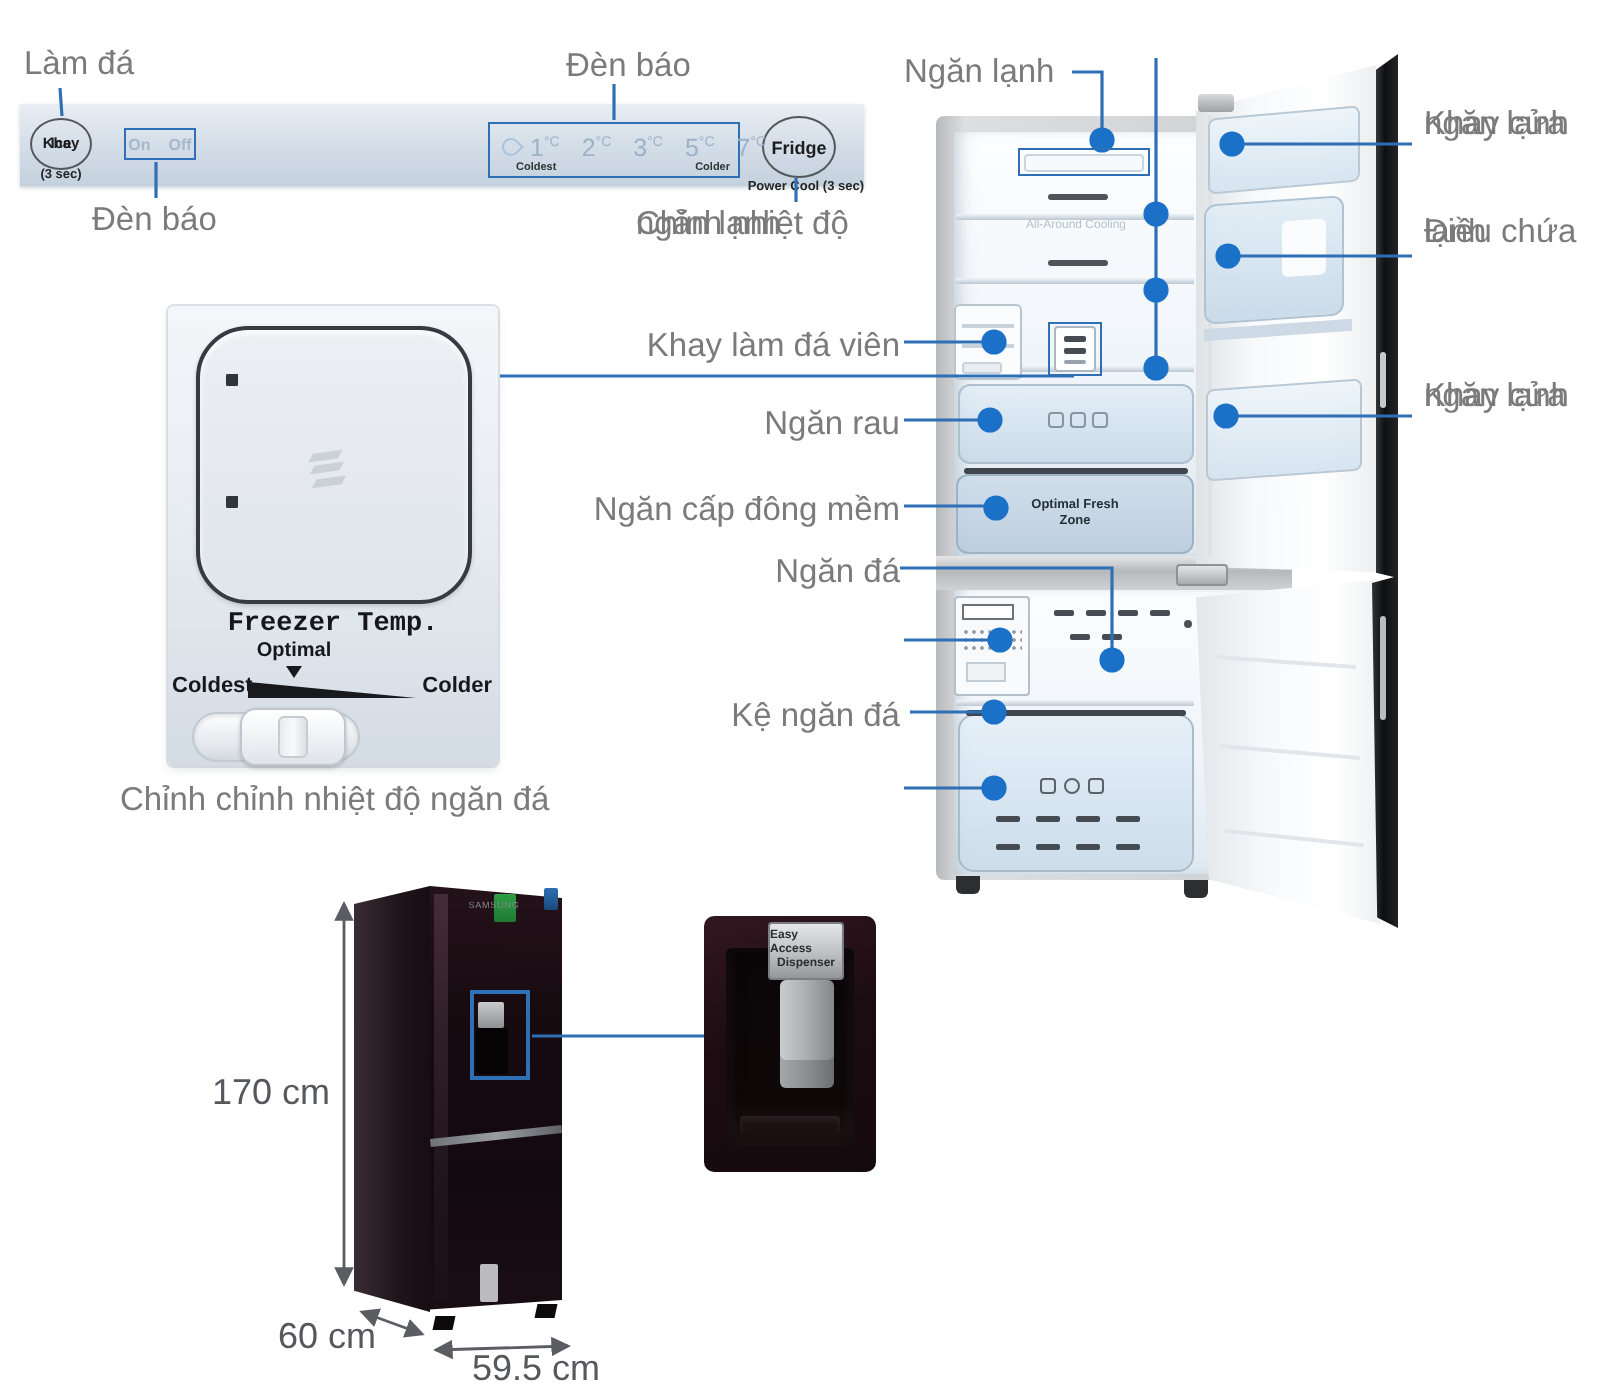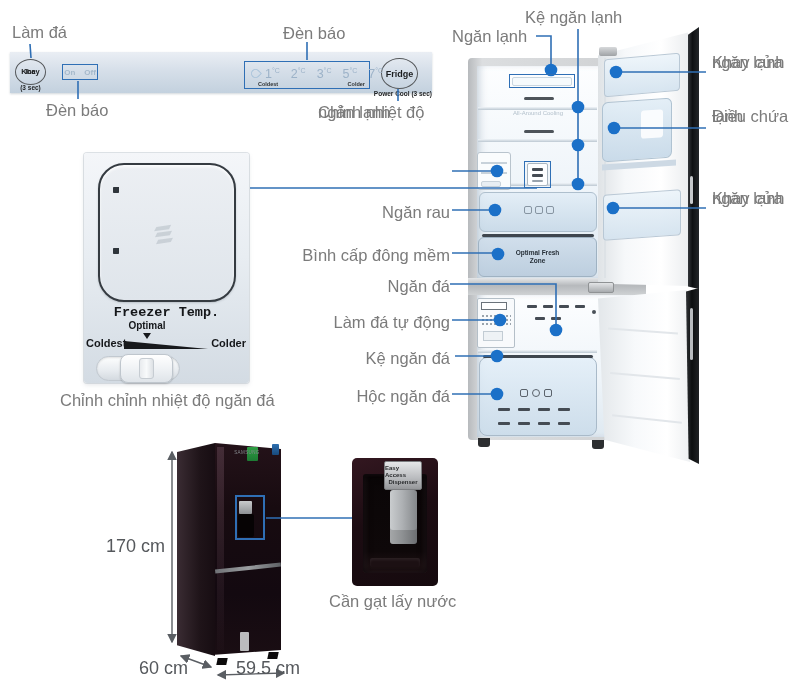--- a/index.html
+++ b/index.html
@@ -386,39 +386,36 @@
   <div class="bb" style="left:524px;top:161px;width:27px;height:27px;"></div>
 
   <div class="cl" style="left:12px;top:20px;">Làm đá</div>
   <div class="cl" style="left:283px;top:21px;">Đèn báo</div>
   <div class="cl" style="left:46px;top:98px;">Đèn báo</div>
   <div class="cl c" style="left:318px;top:100px;width:128px;">
     <div>Chỉnh nhiệt độ</div>
     <div>ngăn lạnh</div>
   </div>
   <div class="cl" style="left:452px;top:24px;">Ngăn lạnh</div>
-  <div class="cl" style="left:525px;top:5px;">Kệ ngăn lạnh</div>
   <div class="cl" style="left:712px;top:50px;">
     <div>Khay cửa</div>
     <div>ngăn lạnh</div>
   </div>
   <div class="cl" style="left:712px;top:104px;">
     <div>Điều chứa</div>
     <div>lạnh</div>
   </div>
   <div class="cl" style="left:712px;top:186px;">
     <div>Khay cửa</div>
     <div>ngăn lạnh</div>
   </div>
+  <div class="cl r" style="top:161px;">Khay làm đá viên</div>
   <div class="cl r" style="top:200px;text-align:right;">Ngăn rau</div>
-  <div class="cl r" style="top:243px;">Bình cấp đông mềm</div>
+  <div class="cl r" style="top:243px;">Ngăn cấp đông mềm</div>
   <div class="cl r" style="top:274px;">Ngăn đá</div>
-  <div class="cl r" style="top:310px;">Làm đá tự động</div>
   <div class="cl r" style="top:346px;">Kệ ngăn đá</div>
-  <div class="cl r" style="top:384px;">Hộc ngăn đá</div>
   <div class="cl" style="left:60px;top:388px;">Chỉnh chỉnh nhiệt độ ngăn đá</div>
-  <div class="cl" style="left:329px;top:589px;">Cần gạt lấy nước</div>
 
   <div class="dim" style="left:106px;top:536px;">170 cm</div>
   <div class="dim" style="left:139px;top:658px;">60 cm</div>
-  <div class="dim" style="left:236px;top:658px;text-align:right;">59.5 cm</div>
+  <div class="dim" style="left:236px;top:674px;text-align:right;">59.5 cm</div>
 
 </div>
 
 </body></html>

